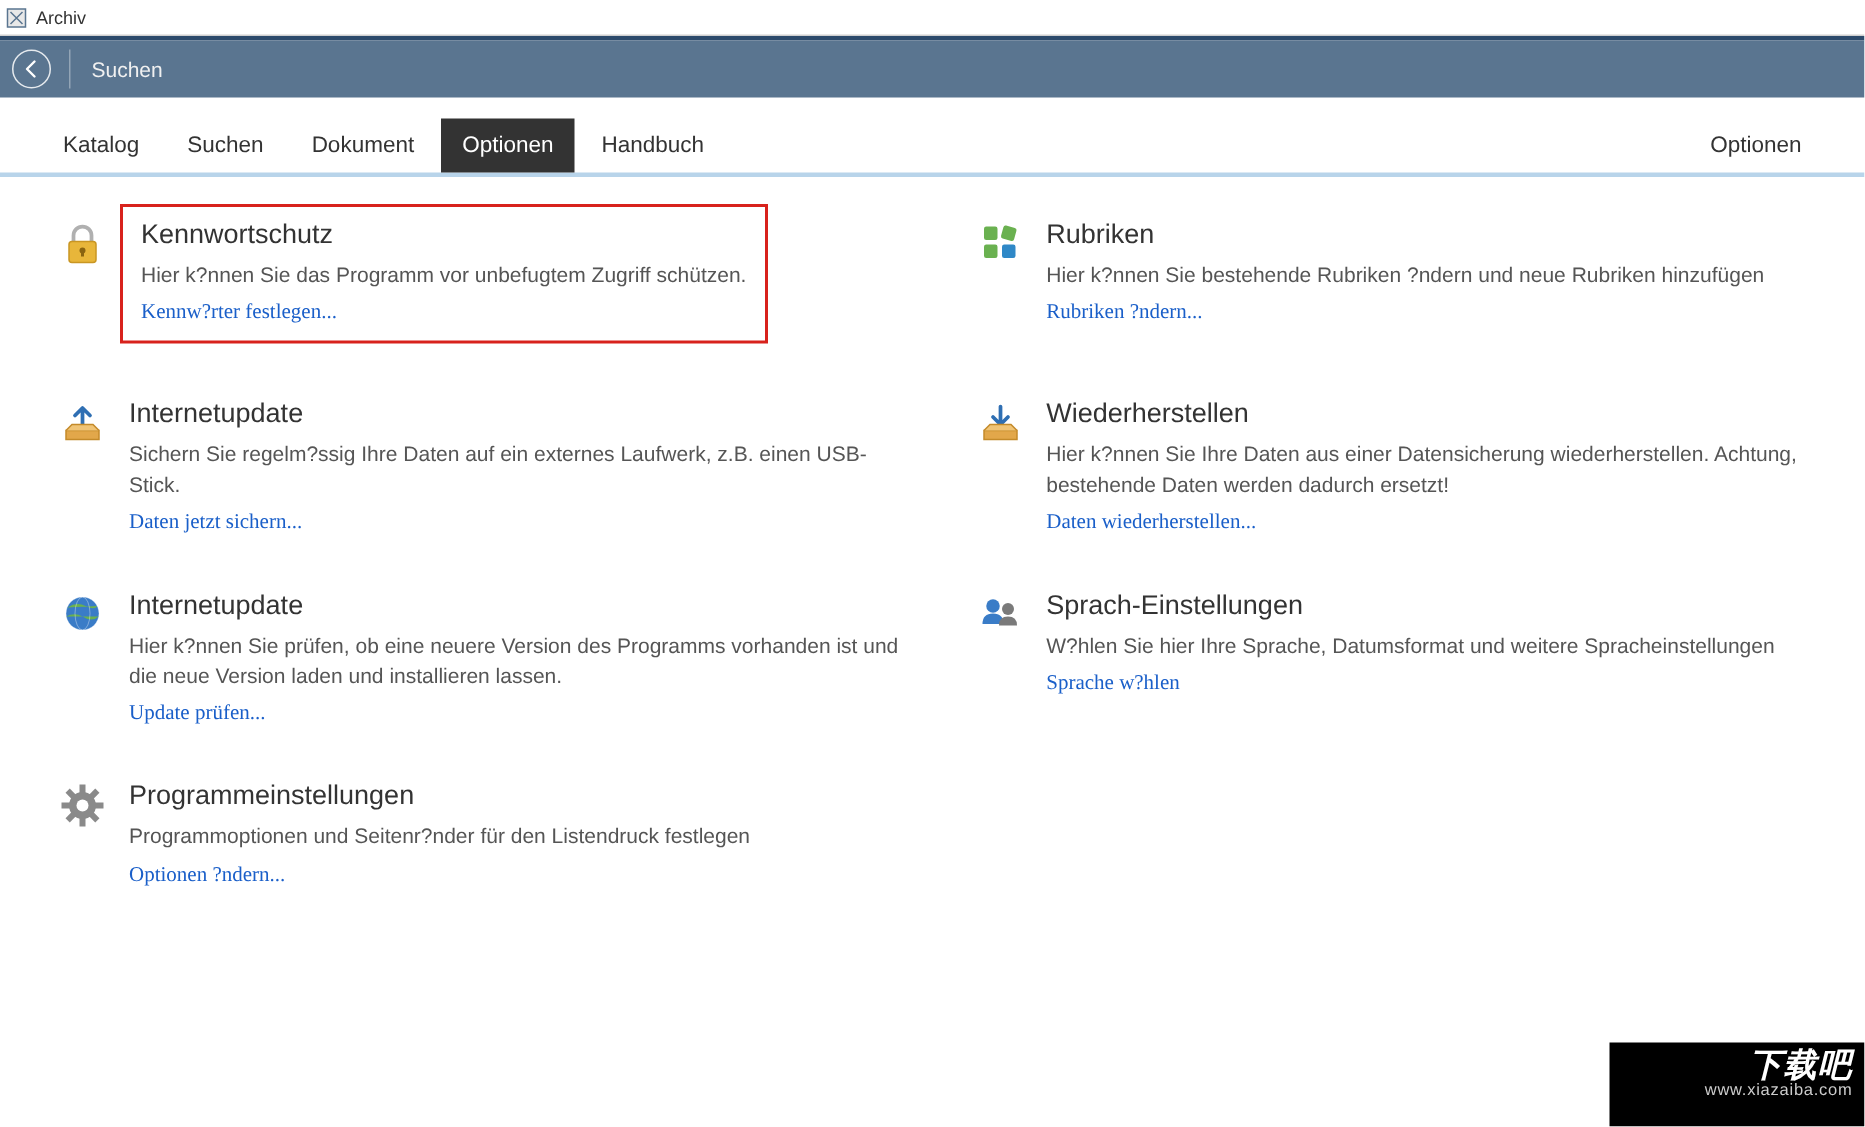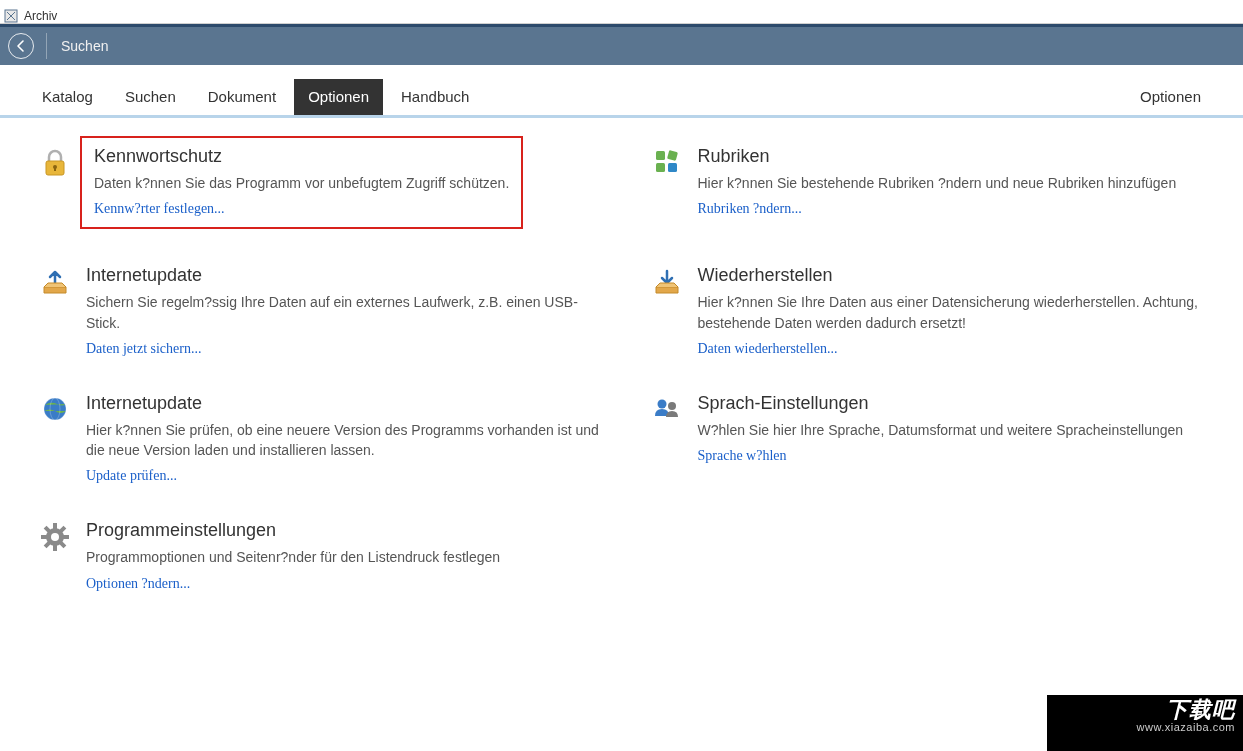--- a/index.html
+++ b/index.html
@@ -11,21 +11,21 @@
     width: 1243px;
     height: 751px;
     overflow: hidden;
     position: relative;
   }
   .titlebar {
     height: 24px;
     background: #fff;
     border-bottom: 1px solid #d0d0d0;
     display: flex;
-    align-items: flex-end;
+    align-items: center;
     padding: 0 4px;
     font-size: 12px;
     color: #333;
   }
   .titlebar-icon {
     width: 14px; height: 14px;
     margin-right: 6px;
     display: inline-flex; align-items: center; justify-content: center;
   }
   .top-strip {
@@ -125,21 +125,21 @@
     font-size: 14px;
     color: #1a5fc9;
     cursor: pointer;
     font-family: Liberation Serif, serif;
   }
 
   .watermark {
     position: absolute;
     right: 0;
     bottom: 0;
-    width: 196px;
+    width: 170px;
     height: 56px;
     background: #000;
     color: #fff;
     font-family: Arial, sans-serif;
     text-align: right;
     padding: 4px 8px 2px 8px;
   }
   .watermark .wm-big {
     font-size: 22px;
     font-weight: 900;
@@ -193,21 +193,21 @@
     <div class="card-icon">
       <svg width="30" height="30" viewBox="0 0 30 30">
         <path d="M9 13 V9 a6 6 0 0 1 12 0 V13" fill="none" stroke="#b0b0b0" stroke-width="2.5"></path>
         <rect x="6" y="13" width="18" height="14" rx="2" fill="#e8b63a" stroke="#c99623" stroke-width="1"></rect>
         <circle cx="15" cy="19" r="2" fill="#8a6410"></circle>
         <rect x="14" y="19" width="2" height="4" fill="#8a6410"></rect>
       </svg>
     </div>
     <div class="card-body">
       <div class="card-title">Kennwortschutz</div>
-      <div class="card-desc">Daten k?nnen Sie das Programm vor unbefugtem Zugriff schützen.</div>
+      <div class="card-desc">Hier k?nnen Sie das Programm vor unbefugtem Zugriff schützen.</div>
       <div class="card-link">Kennw?rter festlegen...</div>
     </div>
   </div>
 
   <div class="card">
     <div class="card-icon">
       <svg width="28" height="28" viewBox="0 0 28 28">
         <rect x="3" y="3" width="9" height="9" rx="1.5" fill="#6ab150"></rect>
         <rect x="15" y="3" width="9" height="9" rx="1.5" fill="#6ab150" transform="rotate(15 19.5 7.5)"></rect>
         <rect x="3" y="15" width="9" height="9" rx="1.5" fill="#6ab150"></rect>

